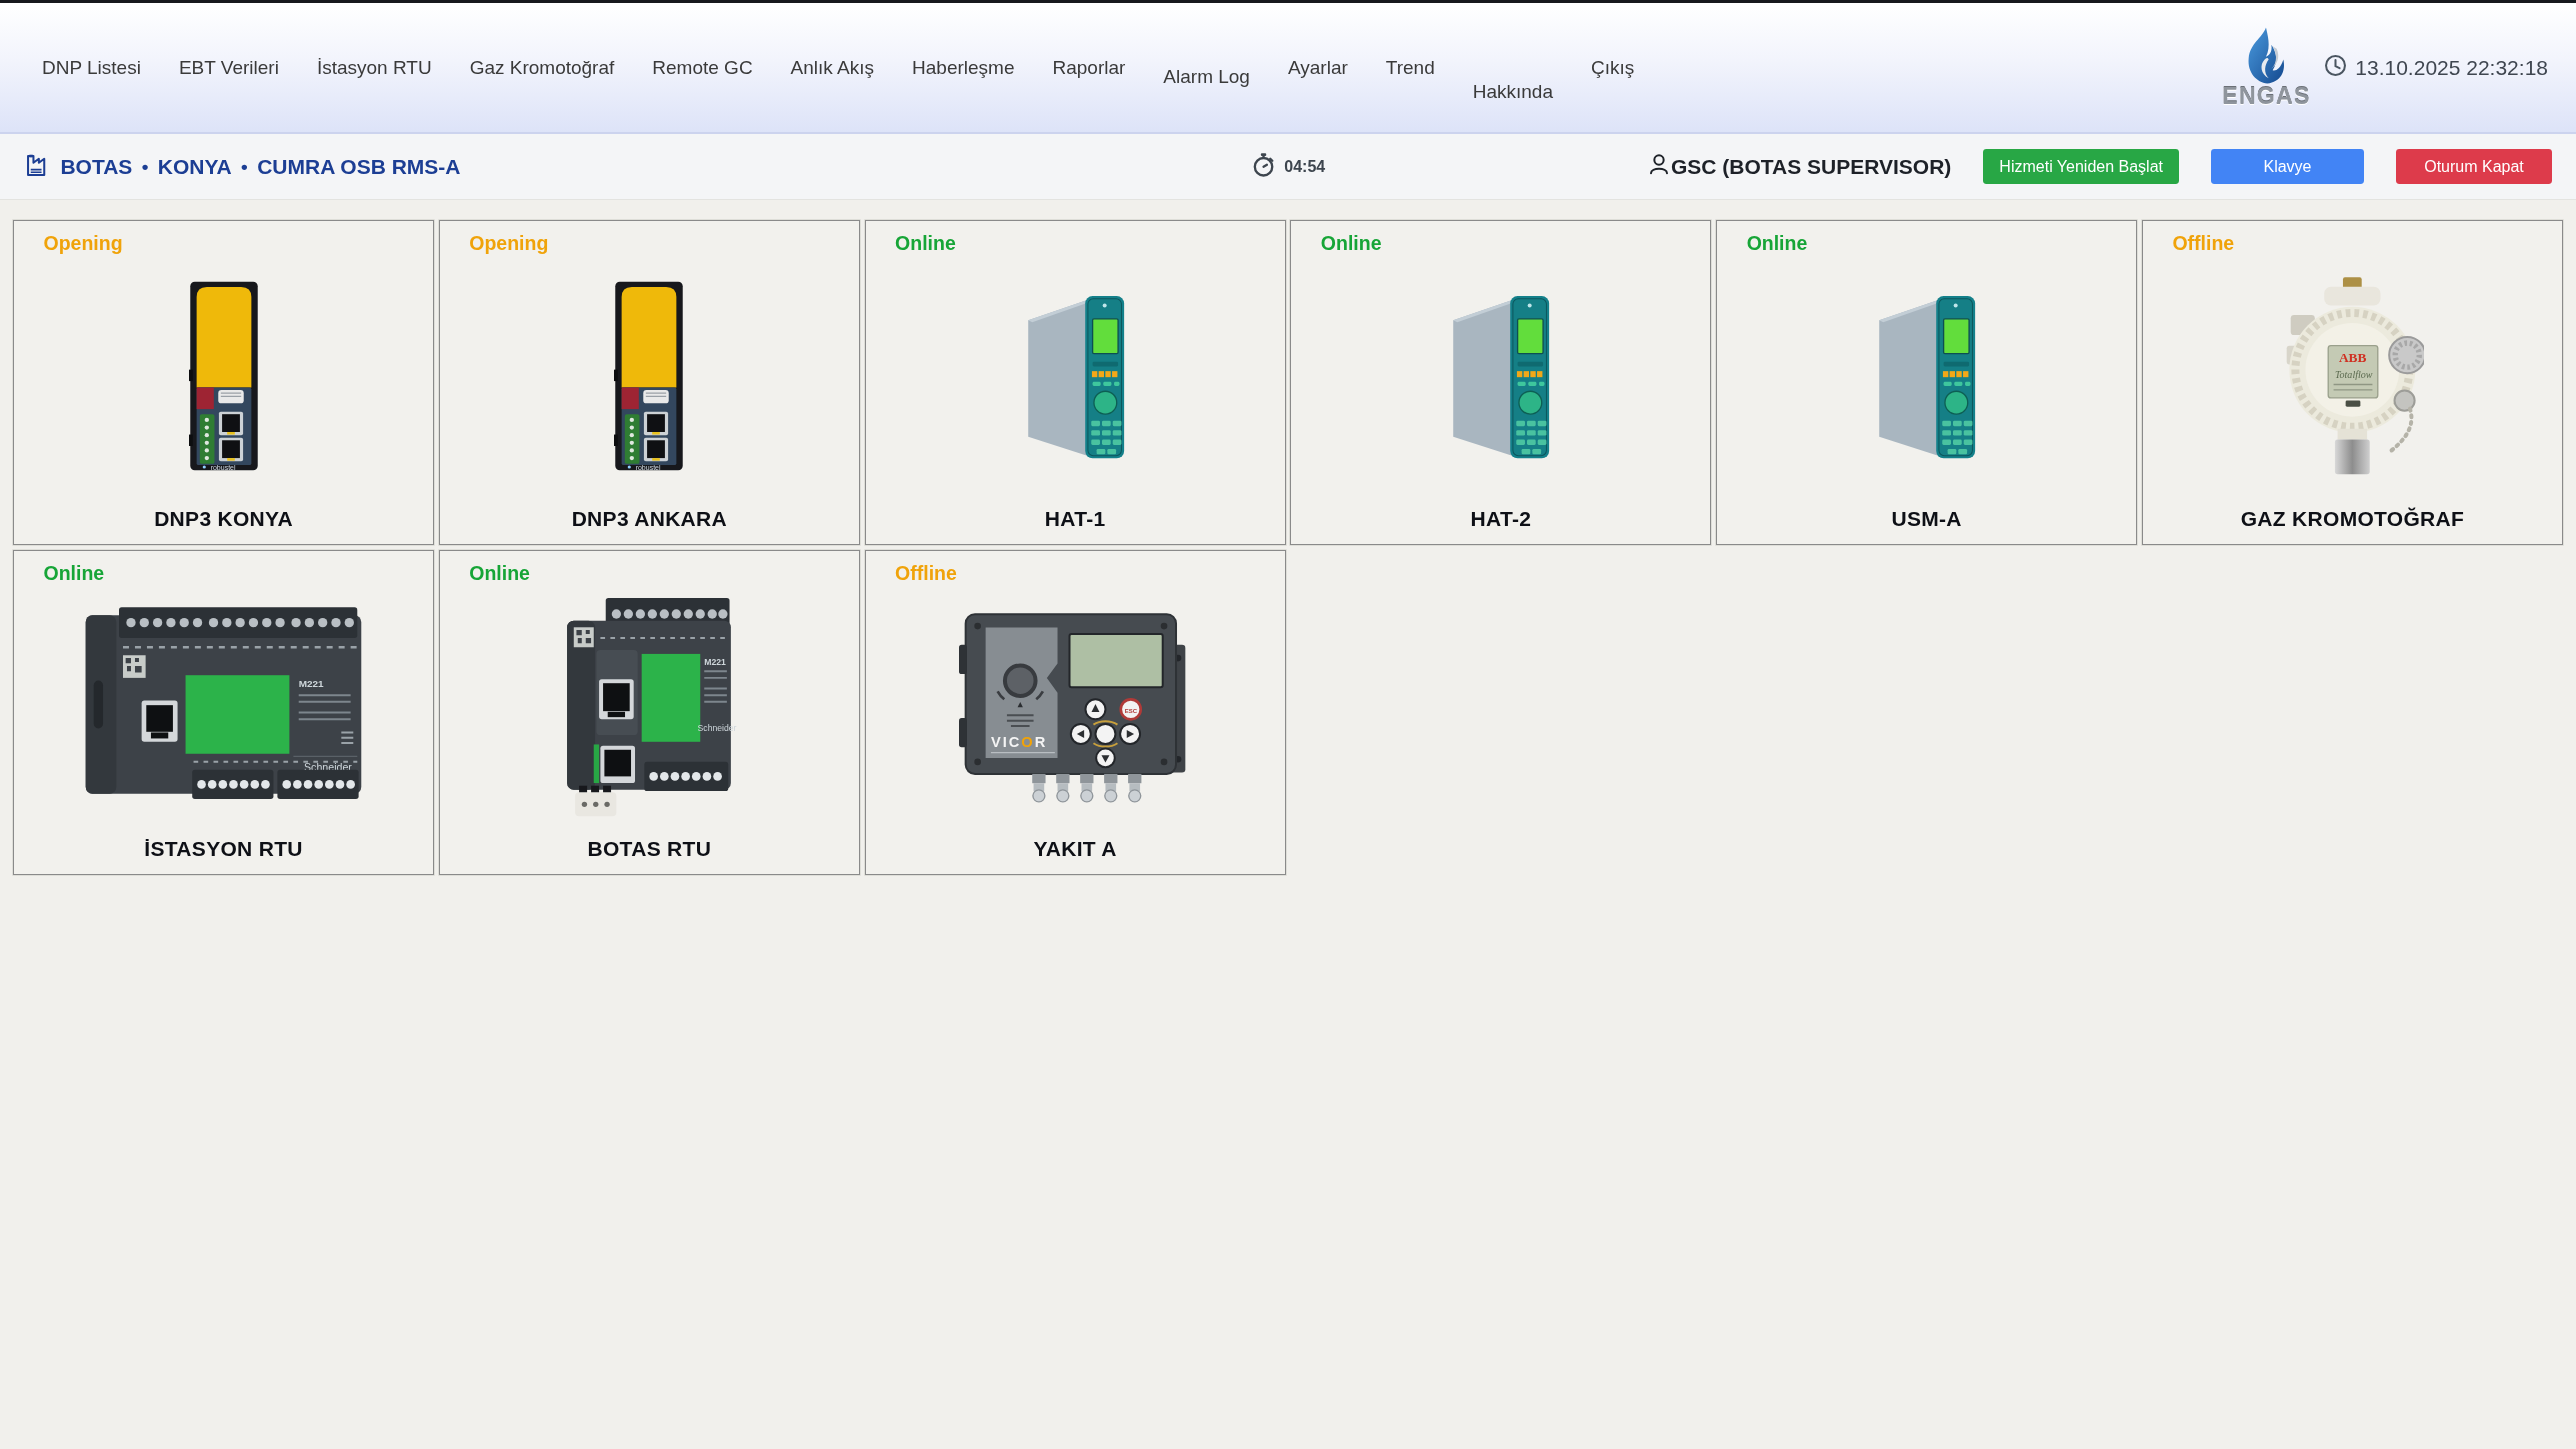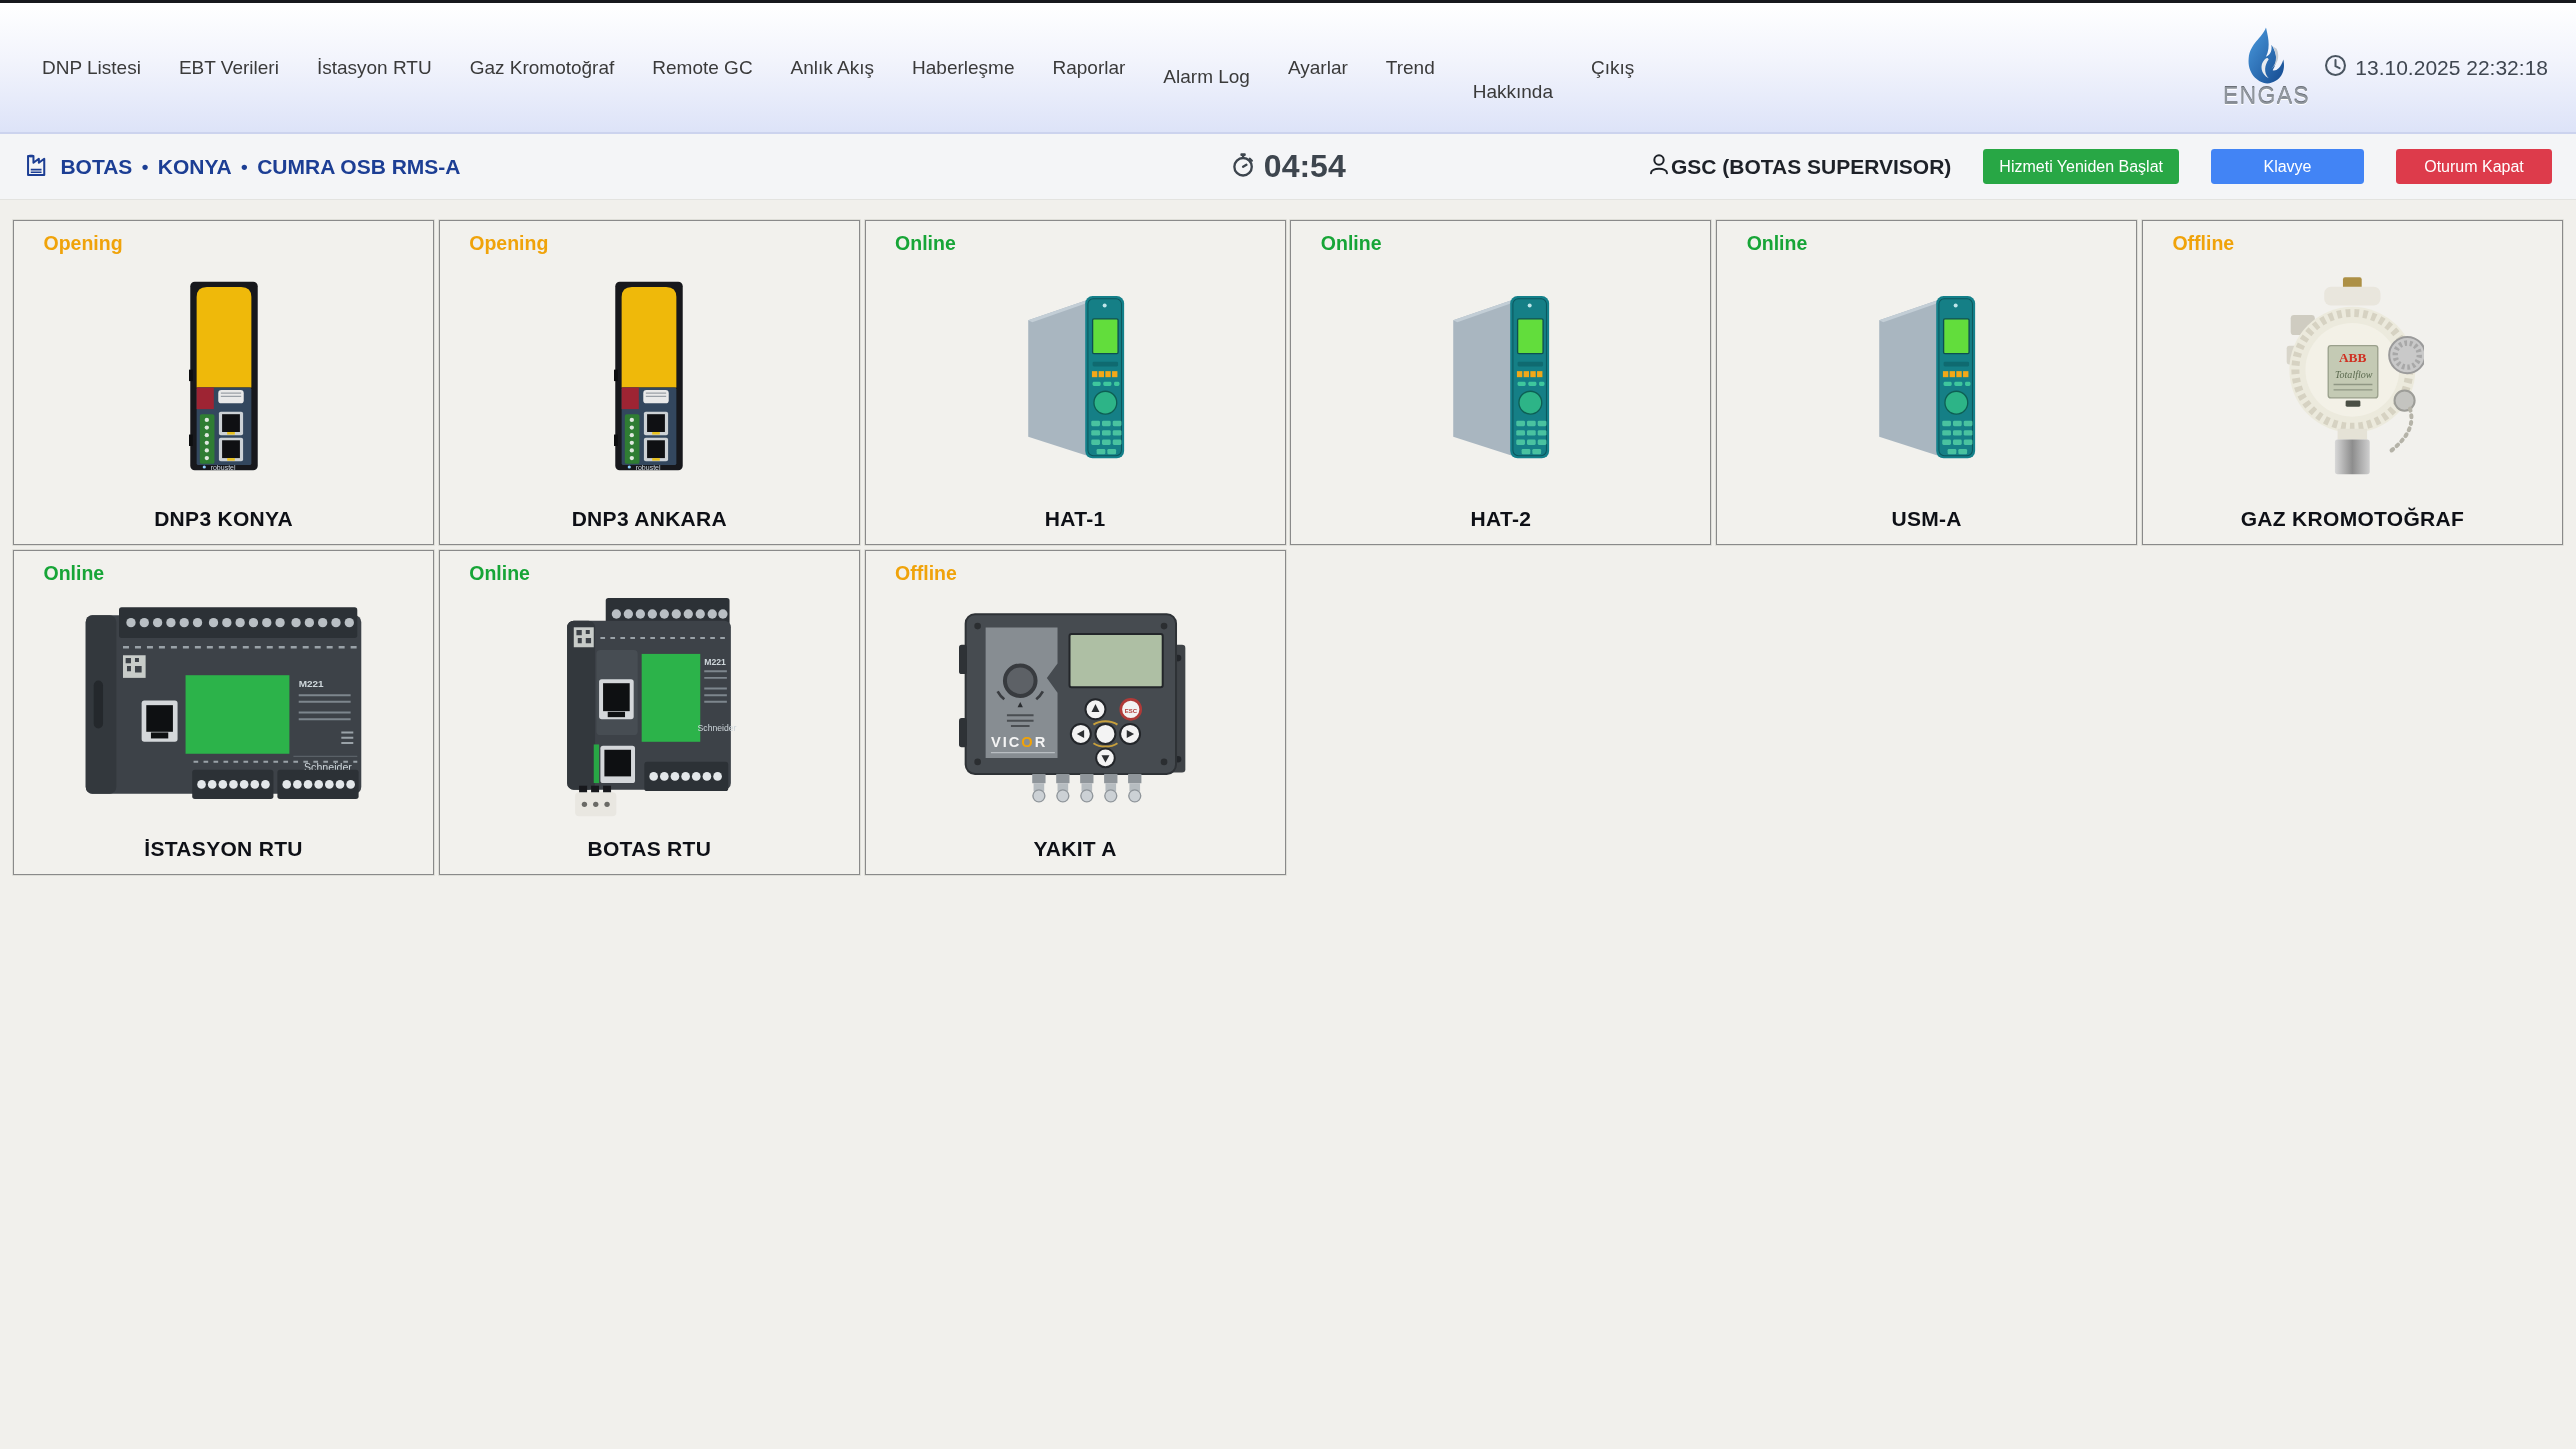--- a/index.html
+++ b/index.html
@@ -17,37 +17,37 @@
     border-bottom:2px solid #ccd3ee;
     display:flex; align-items:center;
   }
   .menu { display:flex; align-items:center; padding-left:42px; flex:1; }
   .menu-item {
     font-size:19px; color:#3a3a3a; margin-right:38px; cursor:pointer; white-space:nowrap;
   }
   .nav-right { display:flex; align-items:center; padding-right:28px; gap:17.4px; }
   .logo { display:flex; flex-direction:column; align-items:center; width:81px; }
   .logo-text {
-    font-size:23px; font-weight:normal; color:#8f959d; letter-spacing:1.3px;
+    font-size:23px; font-weight:bold; color:#8f959d; letter-spacing:1.3px;
     text-shadow:0 0.7px 0 #fff, 0 -0.7px 0 #6b7077; margin-top:-4px;
   }
   .datetime { display:flex; align-items:center; gap:8px; font-size:21px; color:#3f4650; }
 
   
   .toolbar {
     height:66px; background:#f4f5f7; border-bottom:1.3px solid #e3e3e0;
     display:flex; align-items:center; position:relative;
   }
   .breadcrumb { display:flex; align-items:center; gap:9.4px; padding-left:24px; }
   .crumb { font-size:21px; font-weight:bold; color:#1c3e94; cursor:pointer; white-space:nowrap; }
   .crumb-sep { font-size:19px; font-weight:bold; color:#1c3e94; }
   .timer {
     position:absolute; left:50%; transform:translateX(-50%);
     display:flex; align-items:center; gap:8px;
-    font-size:32px; font-weight:bold; color:#3d454e;
+    font-size:16px; font-weight:bold; color:#3d454e;
   }
   .user-area { margin-left:auto; display:flex; align-items:center; gap:32px; padding-right:24px; }
   .user-label { display:flex; align-items:center; gap:0; font-size:21px; font-weight:bold; color:#1d2128; white-space:nowrap; }
   .tb-btn {
     height:35px; border:none; border-radius:3.4px; color:#fff; font-size:16px;
     font-family:"Liberation Sans", sans-serif; cursor:pointer; white-space:nowrap;
     display:flex; align-items:center; justify-content:center;
   }
   .btn-restart { min-width:171px; padding:1px 16px; }
   .btn-keyboard { min-width:153px; padding:0 16px; }

